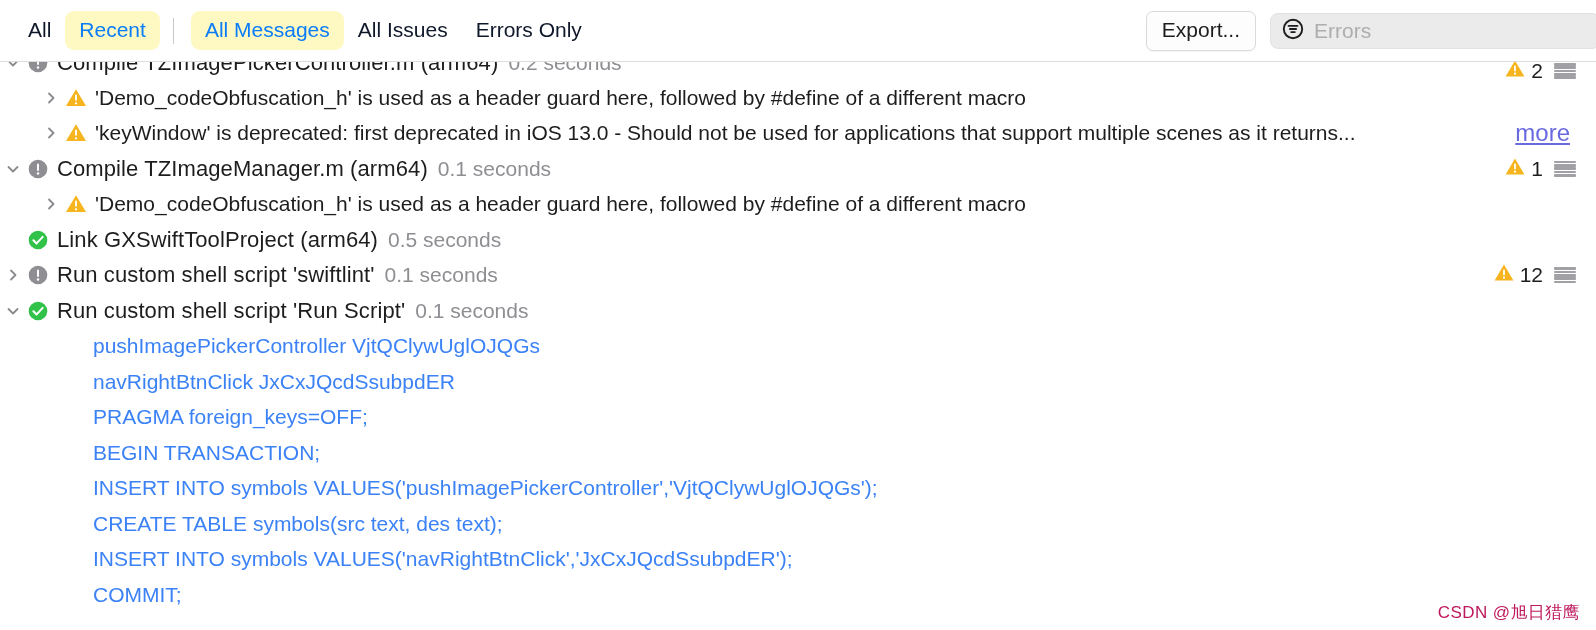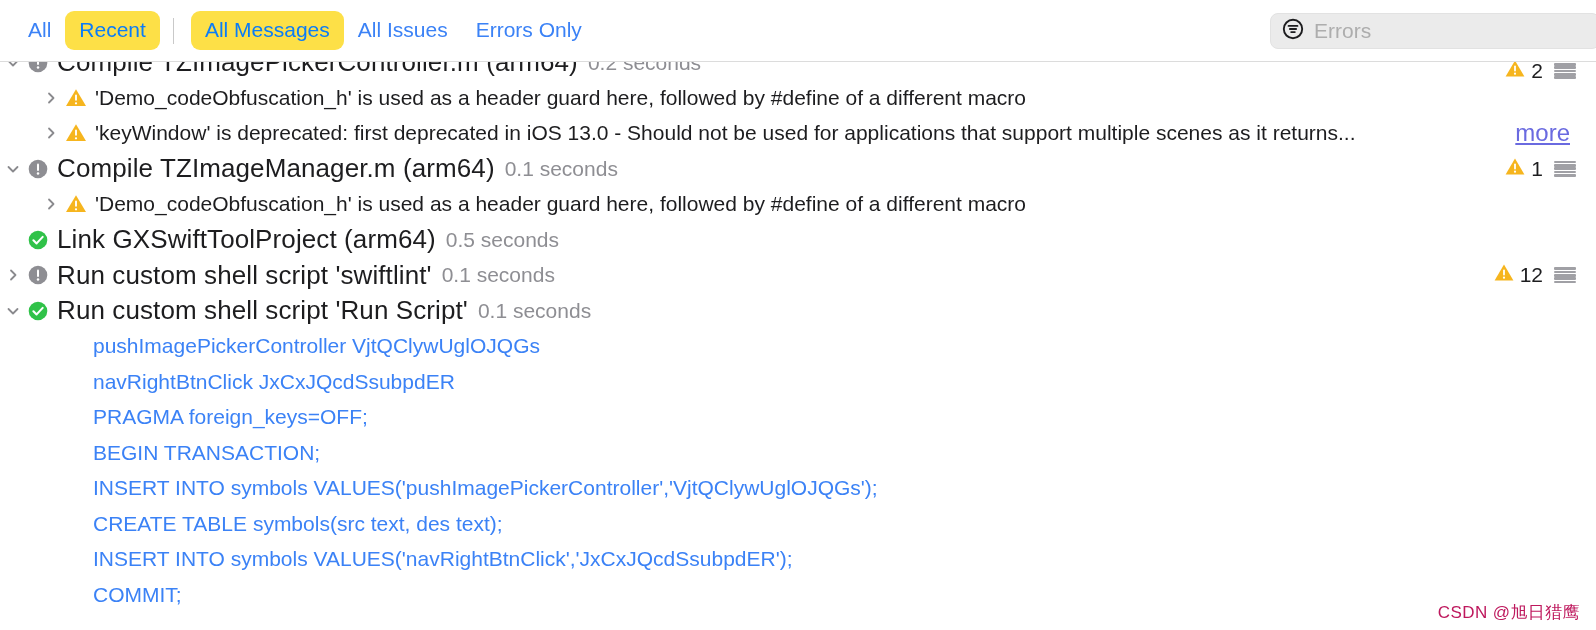--- a/index.html
+++ b/index.html
@@ -28,26 +28,26 @@
   .scope-group {
     display: flex;
     align-items: center;
     padding-left: 14px;
   }
   .pill {
     font-size: 21px;
     line-height: 1;
     padding: 8px 14px 10px 14px;
     border-radius: 9px;
-    color: #3b82f6;
+    color: #0f172a;
     white-space: nowrap;
     cursor: default;
   }
   .pill.sel {
-    background: #fde047;
+    background: #fef9c3;
     color: #0a7cf8;
   }
   .vsep {
     width: 1px;
     height: 26px;
     background: #c9c9c9;
     margin: 0 13px;
   }
   .filter-group {
     display: flex;
@@ -138,21 +138,21 @@
   .statusicon {
     width: 24px;
     height: 24px;
     flex: 0 0 24px;
     margin-right: 7px;
     position: relative;
   }
   .statusicon svg { display: block; }
 
   .title {
-    font-size: 26px;
+    font-size: 22px;
     color: #1d1d1f;
     letter-spacing: 0.1px;
   }
   .dur {
     font-size: 21px;
     color: #8e8e93;
     margin-left: 10px;
   }
   .msg {
     font-size: 21px;
@@ -233,20 +233,21 @@
 
   <div class="vsep"></div>
 
   <div class="filter-group">
     <div class="pill sel">All Messages</div>
     <div class="pill">All Issues</div>
     <div class="pill">Errors Only</div>
   </div>
 
   <div id="toolbar-right">
+    <div id="export-btn">Export...</div>
 
     <div id="filter-field">
       <span>
         <svg width="24" height="24" viewBox="0 0 24 24">
           <circle cx="12" cy="12" r="9.2" fill="none" stroke="#1d1d1f" stroke-width="1.9"></circle>
           <line x1="7.6" y1="8.9" x2="16.4" y2="8.9" stroke="#1d1d1f" stroke-width="1.9" stroke-linecap="round"></line>
           <line x1="8.9" y1="12" x2="15.1" y2="12" stroke="#1d1d1f" stroke-width="1.9" stroke-linecap="round"></line>
           <line x1="10.2" y1="15.1" x2="13.8" y2="15.1" stroke="#1d1d1f" stroke-width="1.9" stroke-linecap="round"></line>
         </svg>
       </span>

